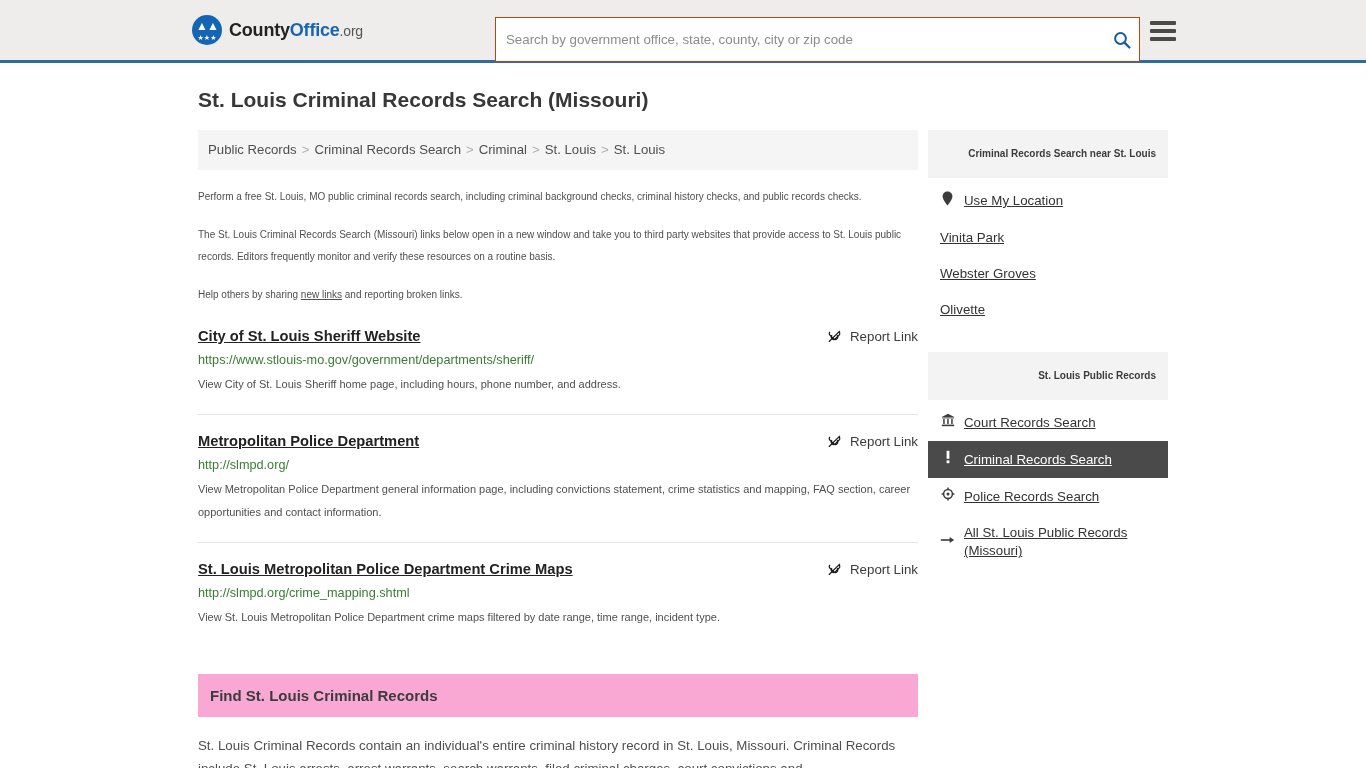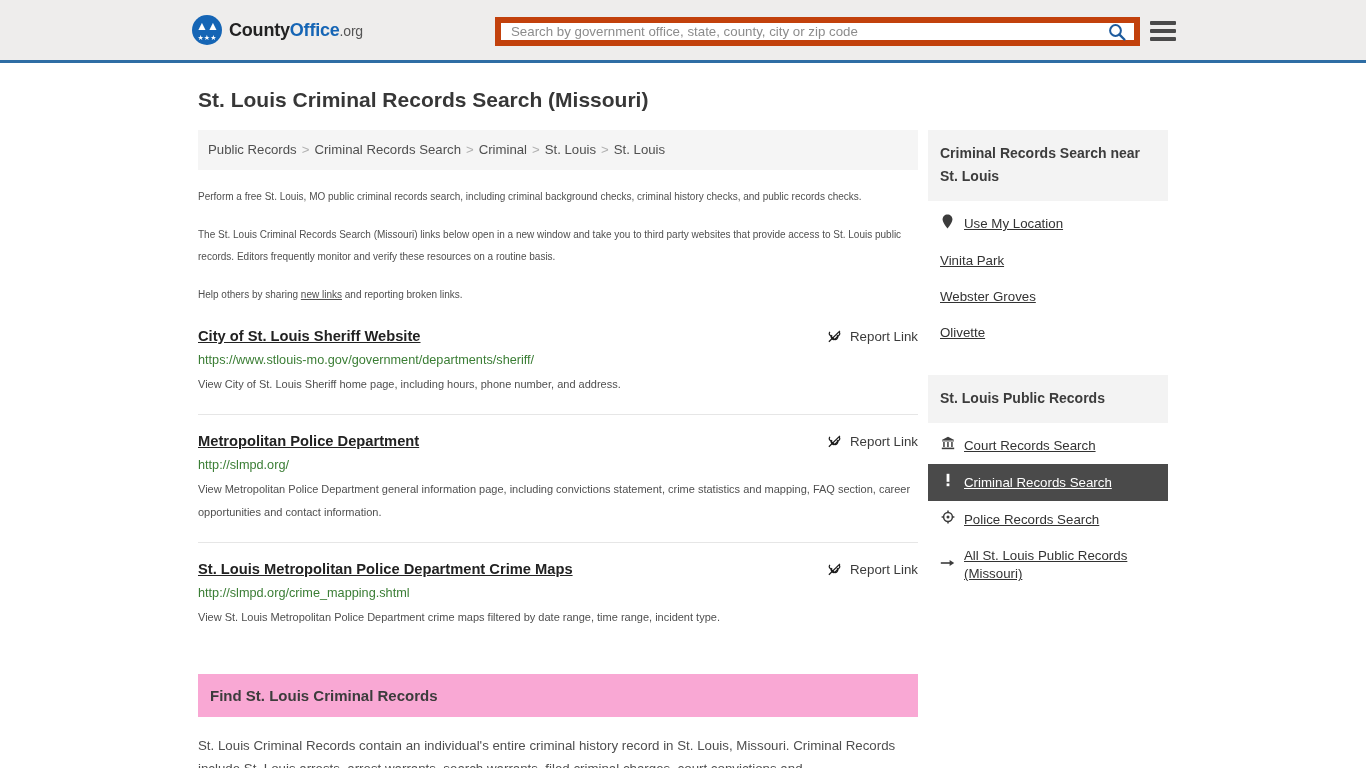--- a/index.html
+++ b/index.html
@@ -61,23 +61,23 @@
   }
   .logo-text .bold-blue { color: #1565b5; font-weight: bold; }
   .logo-text .b1 { font-weight: bold; color: #222; }
   .logo-text .org { color: #555; font-size: 14px; }
 
   .search-wrap {
     position: absolute;
     left: 495px;
     top: 17px;
     width: 645px;
-    height: 29px;
+    height: 45px;
     background: #ffffff;
-    border: 6px solid #c2410c;
+    border: 1px solid #c2410c;
     display: flex;
     align-items: center;
   }
   .search-input {
     flex: 1;
     border: 0;
     outline: none;
     height: 27px;
     padding: 0 10px;
     font-size: 13.3px;
@@ -218,24 +218,25 @@
     font-size: 13.3px;
     color: #4f4f4f;
     line-height: 23px;
     margin-top: 17px;
   }
 
   
   .card-head {
     background: #f3f3f3;
     padding: 12px 12px 13px 12px;
-    font-size: 14px;
+    font-size: 10px;
     font-weight: bold;
     color: #3c3c3c;
     line-height: 23px;
+    text-align: right;
   }
   .card-body { padding: 4px 0 0 0; }
   .side-link {
     display: flex;
     align-items: center;
     gap: 9px;
     padding: 9px 12px;
     font-size: 13.3px;
     line-height: 18px;
     color: #333333;

